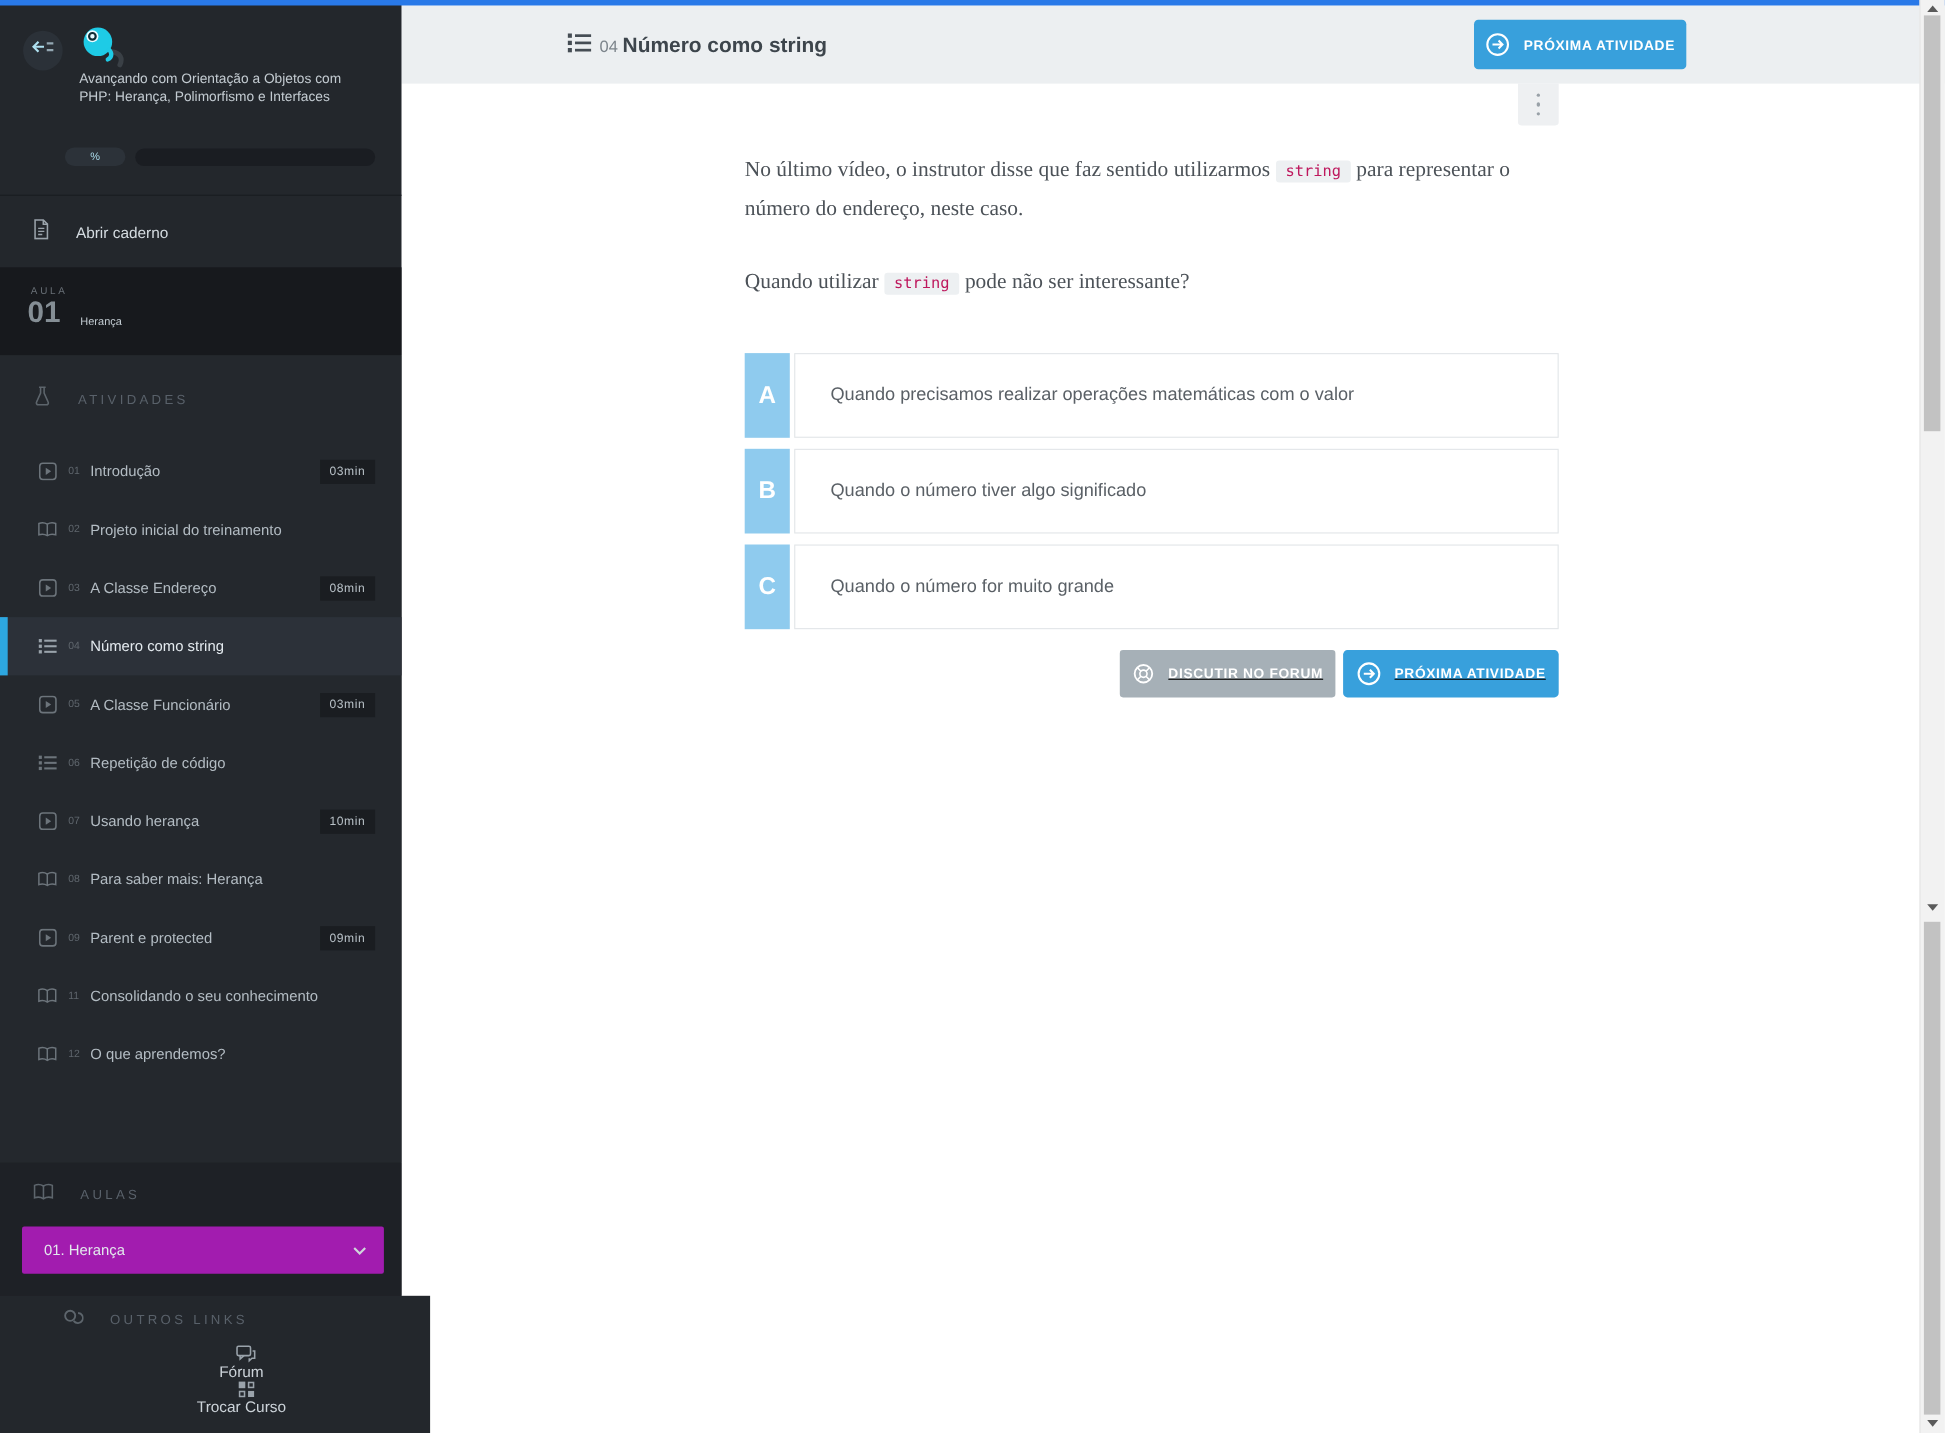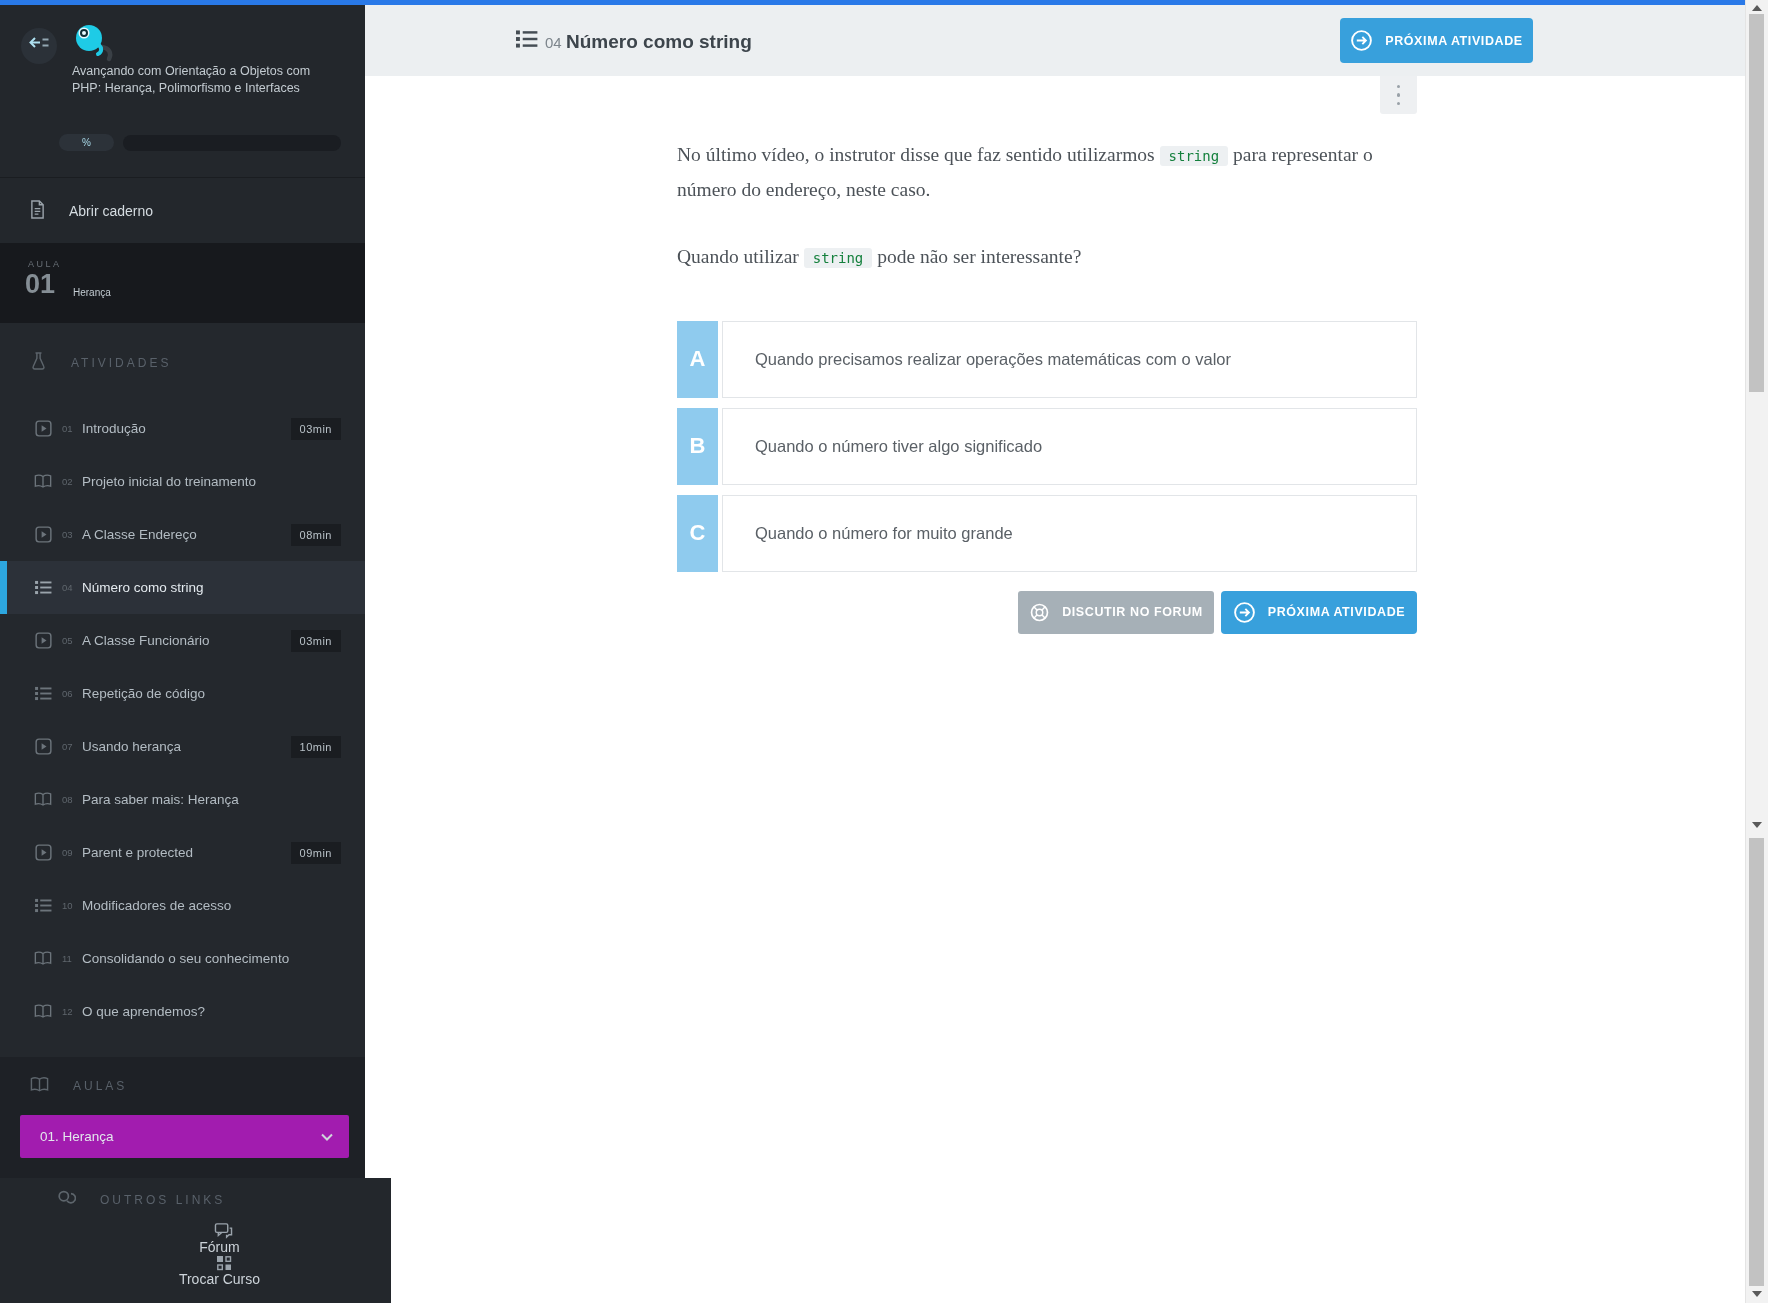--- a/index.html
+++ b/index.html
@@ -65,27 +65,27 @@
   .btn-blue{background:#38a0dc;border-radius:4px;color:#fff;font-size:12.5px;font-weight:bold;letter-spacing:.6px;display:flex;align-items:center;justify-content:center;cursor:pointer;}
   .btn-blue .bico{margin-right:12px;display:flex;}
   .mh-btn{position:absolute;left:975px;top:13px;width:193px;height:45px;}
   .kebab{position:absolute;left:1015px;top:76px;width:37px;height:38px;background:#eef0f2;border-radius:0 0 3px 3px;display:flex;align-items:center;justify-content:center;cursor:pointer;}
   .kebab .dot{width:3.5px;height:3.5px;border-radius:50%;background:#99a1a8;margin:2.5px 0;}
   .kebab .dots{display:flex;flex-direction:column;align-items:center;}
 
   .qa{position:absolute;left:312px;top:118px;width:740px;}
   .qp{font-family:"Liberation Serif",serif;font-size:19.5px;line-height:33px;color:#4c5258;}
   .qp + .qp{margin-top:34px;}
-  .code{font-family:"DejaVu Sans Mono",monospace;font-size:14px;background:#edf0f2;border-radius:3px;padding:2px 9px;color:#15803d;}
+  .code{font-family:"DejaVu Sans Mono",monospace;font-size:14px;background:#edf0f2;border-radius:3px;padding:2px 9px;color:#be185d;}
   .hint{margin-top:25px;font-size:15px;font-style:italic;color:#90969c;}
   .alts{margin-top:46px;}
   .alt{display:flex;height:77px;margin-bottom:10px;cursor:pointer;}
   .alt-letter{width:41px;background:#8fcbee;color:#fff;font-size:22px;font-weight:bold;display:flex;align-items:center;justify-content:center;}
   .alt-body{flex:1;margin-left:4px;border:1px solid #e2e5e8;background:#fff;display:flex;align-items:center;padding-left:32px;font-family:Liberation Sans, sans-serif;font-size:16.5px;color:#5a6066;}
-  .btn-row{margin-top:19px;display:flex;justify-content:flex-end;}
+  .btn-row{margin-top:19px;display:flex;justify-content:flex-end;text-decoration:underline;}
   .btn-gray{background:#a6b0b7;border-radius:3px;color:#fff;font-size:12.5px;font-weight:bold;letter-spacing:.6px;display:flex;align-items:center;justify-content:center;cursor:pointer;width:196px;height:43px;}
   .btn-gray .bico{margin-right:12px;display:flex;}
   .btn-row .btn-blue{width:196px;height:43px;margin-left:7px;}
 
   
   .scroll{position:absolute;right:0;top:0;width:22px;height:1303px;background:#f2f2f2;border-left:1px solid #e4e4e4;z-index:70;}
   .sc-thumb{position:absolute;left:3px;width:15px;background:#c2c2c2;}
   .arr{position:absolute;left:6px;width:0;height:0;border-left:5px solid transparent;border-right:5px solid transparent;}
   .arr.up{border-bottom:6px solid #5a5a5a;}
   .arr.down{border-top:6px solid #5a5a5a;}
@@ -247,36 +247,20 @@
     <div class="sb-item">
       <span class="ico">
           <svg width="17" height="17" viewBox="0 0 18 18">
             <rect x="1.2" y="1.2" width="15.6" height="15.6" rx="3" fill="none" stroke="currentColor" stroke-width="1.5"></rect>
             <path d="M7 5.6l5.2 3.4L7 12.4z" fill="currentColor"></path>
           </svg>
         </span>
       <span class="num">09</span>
       <span class="lbl">Parent e protected</span>
       <span class="badge">09min</span>
-    </div>
-    <div class="sb-item">
-      <span class="ico">
-          <svg width="17" height="15" viewBox="0 0 18 16">
-            <g fill="currentColor">
-              <rect x="0" y="1" width="3.2" height="3.2"></rect>
-              <rect x="5.5" y="1.6" width="12" height="2"></rect>
-              <rect x="0" y="6.4" width="3.2" height="3.2"></rect>
-              <rect x="5.5" y="7" width="12" height="2"></rect>
-              <rect x="0" y="11.8" width="3.2" height="3.2"></rect>
-              <rect x="5.5" y="12.4" width="12" height="2"></rect>
-            </g>
-          </svg>
-        </span>
-      <span class="num">10</span>
-      <span class="lbl">Modificadores de acesso</span>
     </div>
     <div class="sb-item">
       <span class="ico">
           <svg width="18" height="15" viewBox="0 0 20 16">
             <path d="M1.5 1.8C4.3.6 7.4.8 10 2.5 12.6.8 15.7.6 18.5 1.8v11.4c-2.8-1-5.9-.8-8.5.9-2.6-1.7-5.7-1.9-8.5-.9z" fill="none" stroke="currentColor" stroke-width="1.5"></path>
             <path d="M10 2.5v11.6" stroke="currentColor" stroke-width="1.5"></path>
           </svg>
         </span>
       <span class="num">11</span>
       <span class="lbl">Consolidando o seu conhecimento</span>

